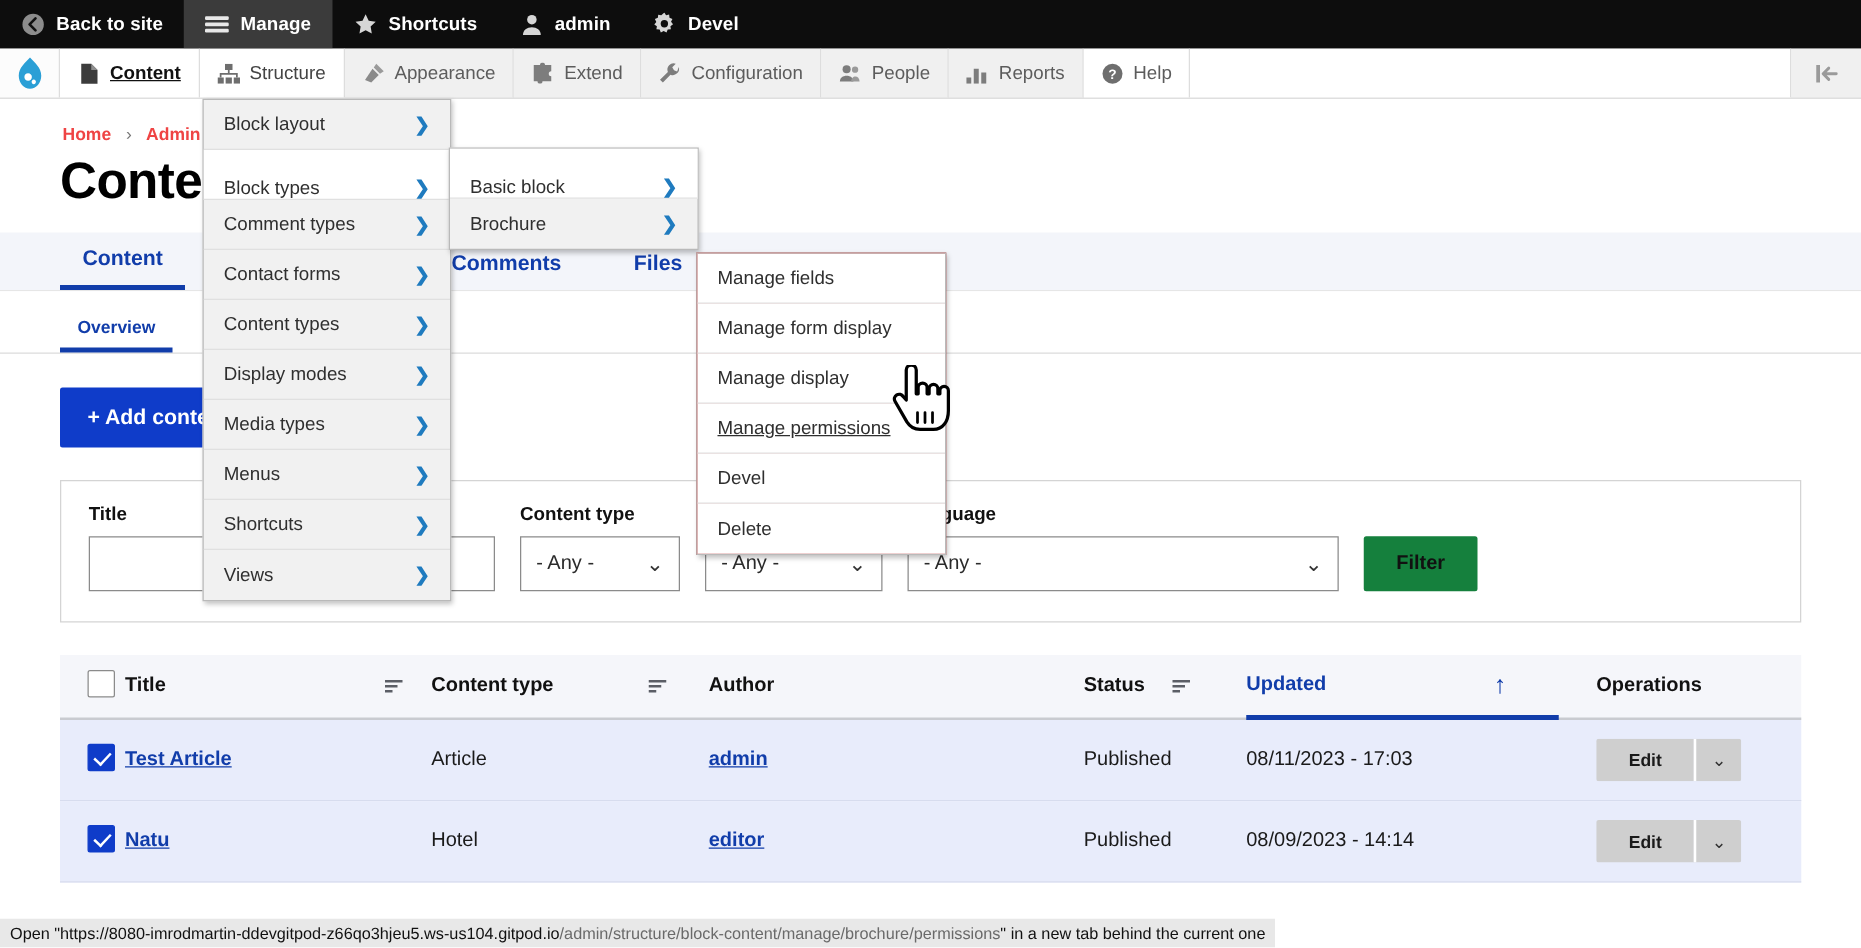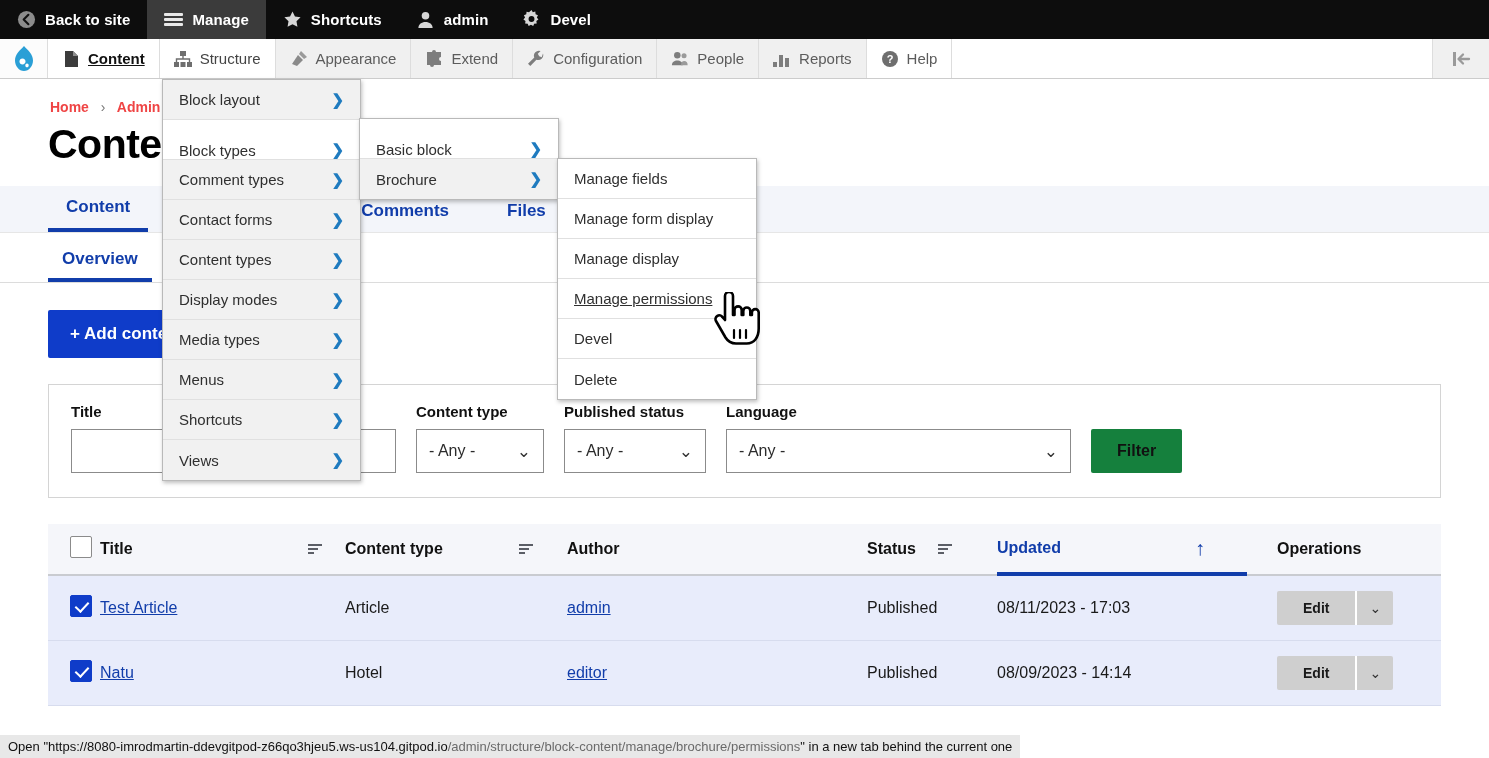--- a/index.html
+++ b/index.html
@@ -65,21 +65,21 @@
   .tabs-primary { margin-top: 18px; height: 47px; background: #f3f5fa;
                   display: flex; align-items: flex-end; padding-left: 48px;
                   border-bottom: 1px solid #e6e6e6; }
   .tab-p { font-size: 17px; font-weight: bold; color: #113daa; padding: 0 18px 11px 18px;
            cursor: pointer; }
   .tab-p.active { border-bottom: 4px solid #113daa; }
 
   .tabs-secondary { height: 50px; background: #fff; display: flex;
                     align-items: flex-end; padding-left: 48px;
                     border-bottom: 1px solid #dcdcdc; }
-  .tab-s { font-size: 17px; font-weight: bold; color: #113daa; padding: 0 14px 9px 14px;
+  .tab-s { font-size: 14px; font-weight: bold; color: #113daa; padding: 0 14px 9px 14px;
            cursor: pointer; }
   .tab-s.active { border-bottom: 4px solid #113daa; }
 
   
   .btn-add { margin: 27px 0 0 48px; display: inline-block;
              background: #0f3cc9; color: #fff; font-size: 17px; font-weight: bold;
              padding: 14px 22px; border-radius: 2px; cursor: pointer; }
 
   
   .filters { margin: 26px 48px 0 48px; border: 1px solid #d4d4d4;
@@ -113,21 +113,21 @@
   .row { display: flex; align-items: center; height: 65px;
          background: #e8ecfb; border-bottom: 1px solid #d7dcee; }
   .c-check { width: 52px; padding-left: 22px; }
   .c-title { width: 245px; }
   .c-type { width: 222px; }
   .c-author { width: 300px; }
   .c-status { width: 130px; }
   .c-updated { width: 250px; }
   .c-ops { flex: 1; }
   .cell { font-size: 16px; color: #1a1a1a; }
-  .link { color: #113daa; text-decoration: underline; cursor: pointer; }
+  .link { color: #113daa; text-decoration: underline; cursor: pointer; font-weight: bold; }
   .chk { width: 22px; height: 22px; border: 1px solid #8b8b8b; background: #fff;
          border-radius: 2px; display: inline-block; }
   .chk.on { background: #0f3cc9; border-color: #0f3cc9; position: relative; }
   .chk.on::after { content: ""; position: absolute; left: 7px; top: 3px;
                    width: 6px; height: 11px; border: solid #fff;
                    border-width: 0 2.5px 2.5px 0; transform: rotate(43deg); }
   .ops { display: inline-flex; border-radius: 2px; overflow: hidden; }
   .ops-edit { background: #cfcfcf; color: #1a1a1a; font-size: 14px; font-weight: bold;
               padding: 9px 26px; cursor: pointer; }
   .ops-arrow { background: #cfcfcf; color: #333; padding: 9px 12px;
@@ -143,21 +143,21 @@
   
   .menu { position: absolute; background: #f1f1f1; border: 1px solid #b9b9b9;
           box-shadow: 1px 2px 4px rgba(0,0,0,.25); z-index: 40; }
   .menu-item { display: flex; align-items: center; justify-content: space-between;
                padding: 0 16px; height: 40px; font-size: 15px; color: #2f2f2f;
                border-bottom: 1px solid #e0e0e0; cursor: pointer; }
   .menu-item:last-child { border-bottom: none; }
   .menu-item.hl { background: #fff; align-items: flex-end; }
   .menu-item .arrow { color: #1f7bbf; font-weight: bold; font-size: 15px; }
   .menu-item.under .mlabel { text-decoration: underline; }
-  .menu-white { background: #b91c1c; }
+  .menu-white { background: #b91c1c; margin-top: 44px; }
   .menu-white .menu-item { background: #fff; }
 
   .cursor { position: absolute; z-index: 70; pointer-events: none; }
 </style>
 </head>
 <body>
 
 <div id="root">
 
   <div class="adminbar">

